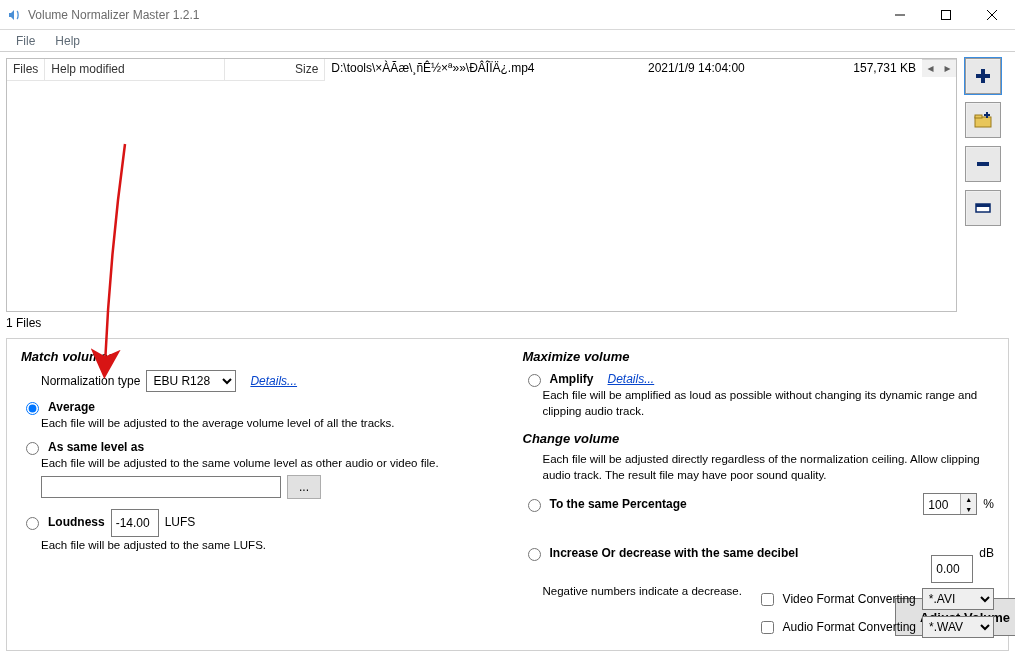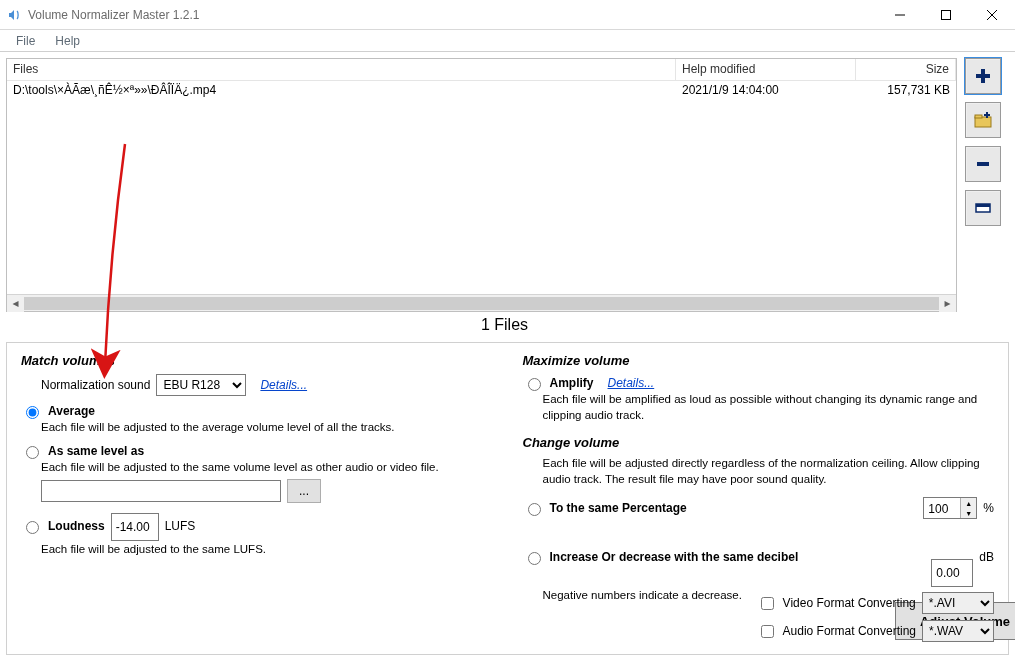--- a/index.html
+++ b/index.html
@@ -8,38 +8,38 @@
   .titlebar .app-icon { width:16px; height:16px; margin:0 6px; display:flex; align-items:center; justify-content:center; color:#3478c9; font-size:12px;}
   .titlebar .title { flex:1; color:#6b6b6b; font-size:12px; }
   .winbtns { display:flex; height:100%; }
   .winbtn { width:46px; display:flex; align-items:center; justify-content:center; color:#555; }
 
   .menubar { height:22px; display:flex; align-items:center; padding:0 6px; border-bottom:1px solid #cfcfcf; color:#5f6b76; font-size:12px; }
   .menubar span { padding:2px 10px; }
 
   .content { padding:6px; }
   .filepane { display:flex; gap:8px; }
-  .filetable-wrap { flex:1; border:1px solid #bfbfbf; background:#fff; position:relative; height:254px; display:flex; flex-direction:column;}
+  .filetable-wrap { flex:1; border:1px solid #bfbfbf; background:#fff; position:relative; height:254px; display:flex; }
   .thead { display:flex; height:22px; background:#fff; border-bottom:1px solid #e5e5e5; font-size:12px; color:#333;}
   .thead > div { padding:3px 6px; border-right:1px solid #e5e5e5; }
   .col-file { flex:1; }
   .col-date { width:180px; }
   .col-size { width:100px; text-align:right; }
   .tbody { flex:1; overflow:hidden; }
   .trow { display:flex; height:20px; font-size:12px;}
   .trow > div { padding:2px 6px; }
   .trow .col-size { text-align:right; }
   .hscroll { height:17px; background:#f0f0f0; border-top:1px solid #d4d4d4; position:relative; display:flex; align-items:center;}
   .hscroll .arrow { width:17px; height:17px; display:flex; align-items:center; justify-content:center; background:#f0f0f0; color:#606060;}
   .hscroll .track { flex:1; height:100%; background:#f0f0f0; position:relative;}
   .hscroll .thumb { position:absolute; left:0; top:2px; height:13px; width:100%; background:#cdcdcd; border-radius:0;}
   .sidebtns { width:44px; display:flex; flex-direction:column; gap:8px; }
   .sqbtn { width:36px; height:36px; border:1px solid #9a9a9a; background:#e8e8e8; display:flex; align-items:center; justify-content:center; font-size:18px; color:#000; box-shadow:1px 1px 0 #efefef inset; }
   .sqbtn.active { outline:1px solid #3a8de0; outline-offset:0; }
-  .status { text-align:center; padding:4px 6px 2px 0; font-size:16px; }
+  .status { text-align:left; padding:4px 6px 2px 0; font-size:12px; }
 
   .group { border:1px solid #d0d0d0; padding:10px 14px 14px 14px; margin-top:6px; height:313px; position:relative; }
   .cols { display:flex; gap:30px; height:230px;}
   .col { flex:1; }
   .h { font-weight:bold; font-style:italic; font-size:13px; margin-bottom:6px; color:#000;}
   .row { display:flex; align-items:center; gap:6px; }
   .lbl { font-size:12px; }
   .sel { height:22px; font-size:12px; border:1px solid #7a7a7a; background:#fff; padding:1px 2px;}
   .link { color:#0645cc; text-decoration:underline; font-style:italic; font-size:12px; margin-left:8px; cursor:pointer;}
   .radio-line { display:flex; align-items:flex-start; gap:6px; margin-top:8px; }
@@ -148,21 +148,21 @@
     </div>
   </div>
   <div class="status">1 Files</div>
 
   <div class="group">
     <div class="cols">
 
       <div class="col">
         <div class="h">Match volumes</div>
         <div class="row" style="margin-left:20px;">
-          <span class="lbl">Normalization sound</span>
+          <span class="lbl">Normalization type</span>
           <select class="sel" style="width:90px">
             <option>EBU R128</option>
           </select>
           <span class="link">Details...</span>
         </div>
 
         <div class="radio-line">
           <input type="radio" checked="" style="">
           <span class="opt-title">Average</span>
         </div>

